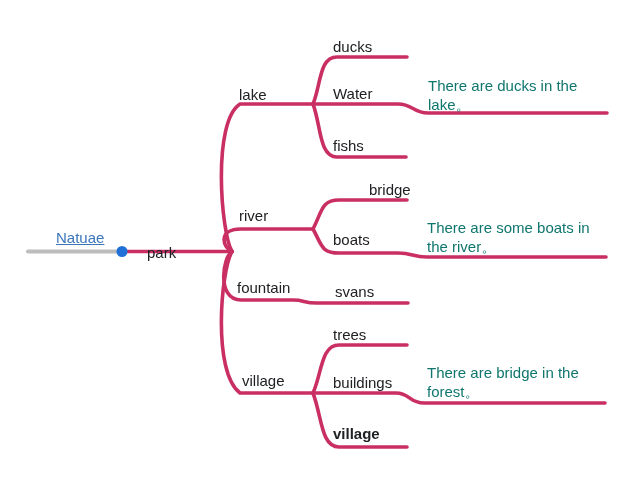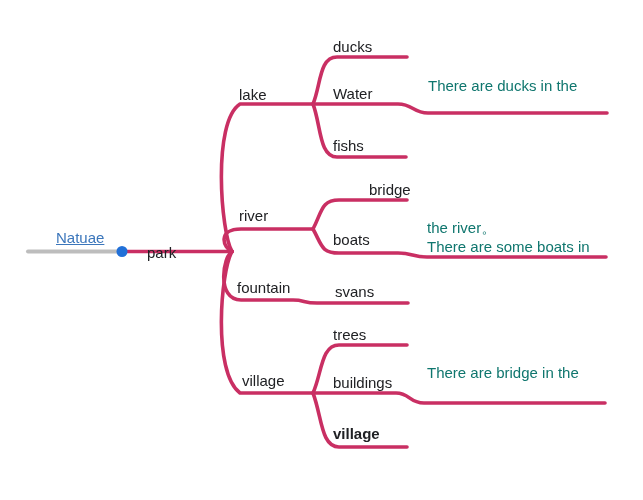--- a/index.html
+++ b/index.html
@@ -62,34 +62,36 @@
   <span class="label root-link" style="left:56px;top:229px;">Natuae</span>
 
   <span class="label" style="left:147px;top:230px;margin-top:14px;">park</span>
 
   <span class="label" style="left:239px;top:86px;">lake</span>
   <span class="label" style="left:333px;top:38px;">ducks</span>
   <span class="label" style="left:333px;top:85px;">Water</span>
   <span class="label" style="left:333px;top:137px;">fishs</span>
   <div class="note" style="left:428px;top:77px;">
     <div>There are ducks  in the</div>
+    <div>lake。</div>
   </div>
 
   <span class="label" style="left:239px;top:207px;">river</span>
   <span class="label" style="left:333px;top:181px;margin-left:36px;">bridge</span>
   <span class="label" style="left:333px;top:231px;">boats</span>
   <div class="note" style="left:427px;top:219px;">
+    <div>There are some boats  in</div>
     <div>the river。</div>
-    <div>There are some boats  in</div>
   </div>
 
   <span class="label" style="left:237px;top:279px;">fountain</span>
   <span class="label" style="left:335px;top:283px;">svans</span>
 
   <span class="label" style="left:242px;top:372px;">village</span>
   <span class="label" style="left:333px;top:326px;">trees</span>
   <span class="label" style="left:333px;top:374px;">buildings</span>
   <div class="note" style="left:427px;top:364px;">
     <div>There are bridge in the</div>
+    <div>forest。</div>
   </div>
   <span class="label" style="left:333px;top:425px;font-weight:bold;">village</span>
 
 </div>
 
 </body></html>

